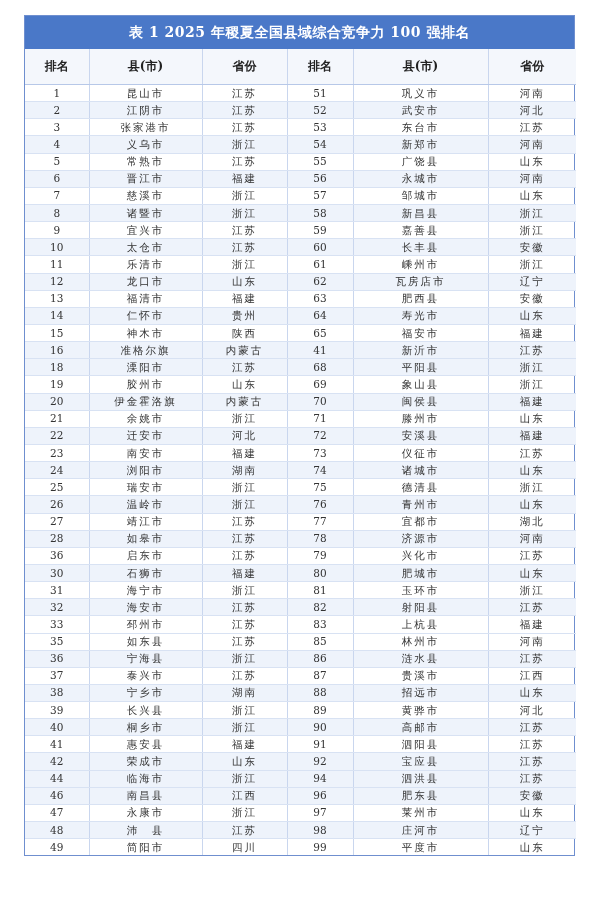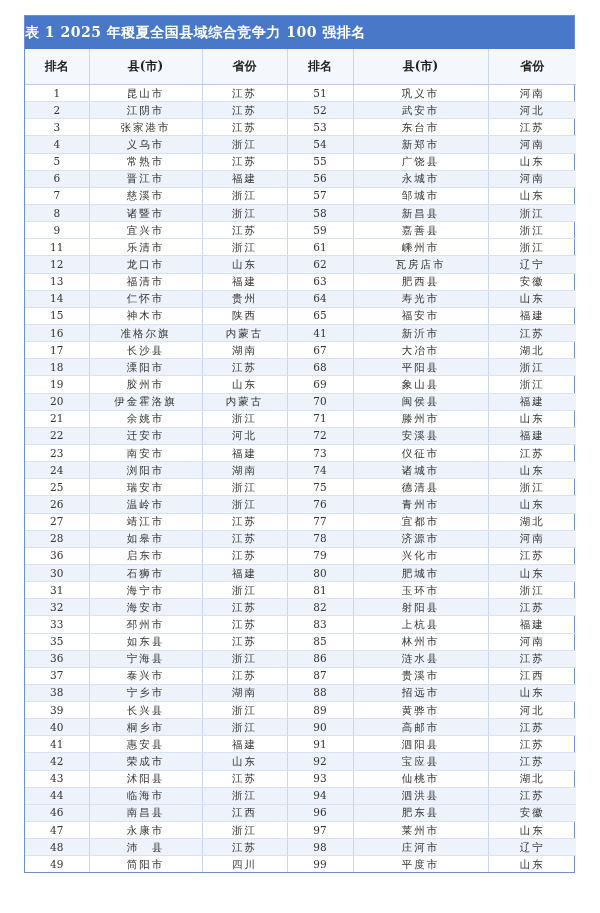--- a/index.html
+++ b/index.html
@@ -1,21 +1,21 @@
 <!DOCTYPE html>
 <html><head>
 <meta charset="utf-8">
 <style>
   html, body { margin: 0; padding: 0; background: #ffffff; }
   body { width: 600px; height: 913px; position: relative; overflow: hidden;
          font-family: "DejaVu Serif", "Liberation Serif", serif; }
   .table-wrap { position: absolute; left: 24px; top: 15px; width: 551px;
                 border: 1px solid #6f8fcf; box-sizing: border-box; }
   .title-bar { background: #4a78c8; color: #ffffff; height: 33px; line-height: 33px;
-               text-align: left; font-size: 14px; font-weight: bold; letter-spacing: 0.5px; }
+               text-align: center; font-size: 14px; font-weight: bold; letter-spacing: 0.5px; }
   table { border-collapse: collapse; width: 100%; table-layout: fixed; }
   col.c-rank { width: 64px; } col.c-county { width: 113px; } col.c-prov { width: 85px; }
   col.c-rank2 { width: 66px; } col.c-county2 { width: 135px; } col.c-prov2 { width: 88px; }
   th { height: 35px; font-size: 12px; font-weight: bold; color: #222;
        background: #f4f7fc; border-right: 1px solid #c9d6ee; border-bottom: 1px solid #b7c8e8;
        text-align: center; padding: 0; margin-top: 42px; }
   td { height: 16.15px; font-size: 10.5px; color: #333; text-align: center; padding: 0;
        line-height: 15px; border-right: 1px solid #c9d6ee; border-bottom: 1px solid #d8e2f3;
        letter-spacing: 2px; }
   td.num { letter-spacing: 0; }
@@ -113,20 +113,28 @@
           <td>浙江</td>
         </tr>
         <tr>
           <td class="num">9</td>
           <td>宜兴市</td>
           <td>江苏</td>
           <td class="num">59</td>
           <td>嘉善县</td>
           <td>浙江</td>
         </tr>
+        <tr class="alt">
+          <td class="num">10</td>
+          <td>太仓市</td>
+          <td>江苏</td>
+          <td class="num">60</td>
+          <td>长丰县</td>
+          <td>安徽</td>
+        </tr>
         <tr>
           <td class="num">11</td>
           <td>乐清市</td>
           <td>浙江</td>
           <td class="num">61</td>
           <td>嵊州市</td>
           <td>浙江</td>
         </tr>
         <tr class="alt">
           <td class="num">12</td>
@@ -161,28 +169,20 @@
           <td>福建</td>
         </tr>
         <tr class="alt">
           <td class="num">16</td>
           <td>准格尔旗</td>
           <td>内蒙古</td>
           <td class="num">41</td>
           <td>新沂市</td>
           <td>江苏</td>
         </tr>
-        <tr>
-          <td class="num">17</td>
-          <td>长沙县</td>
-          <td>湖南</td>
-          <td class="num">67</td>
-          <td>大冶市</td>
-          <td>湖北</td>
-        </tr>
         <tr class="alt">
           <td class="num">18</td>
           <td>溧阳市</td>
           <td>江苏</td>
           <td class="num">68</td>
           <td>平阳县</td>
           <td>浙江</td>
         </tr>
         <tr>
           <td class="num">19</td>
@@ -360,28 +360,20 @@
           <td>泗阳县</td>
           <td>江苏</td>
         </tr>
         <tr class="alt">
           <td class="num">42</td>
           <td>荣成市</td>
           <td>山东</td>
           <td class="num">92</td>
           <td>宝应县</td>
           <td>江苏</td>
-        </tr>
-        <tr>
-          <td class="num">43</td>
-          <td>沭阳县</td>
-          <td>江苏</td>
-          <td class="num">93</td>
-          <td>仙桃市</td>
-          <td>湖北</td>
         </tr>
         <tr class="alt">
           <td class="num">44</td>
           <td>临海市</td>
           <td>浙江</td>
           <td class="num">94</td>
           <td>泗洪县</td>
           <td>江苏</td>
         </tr>
         <tr class="alt">

